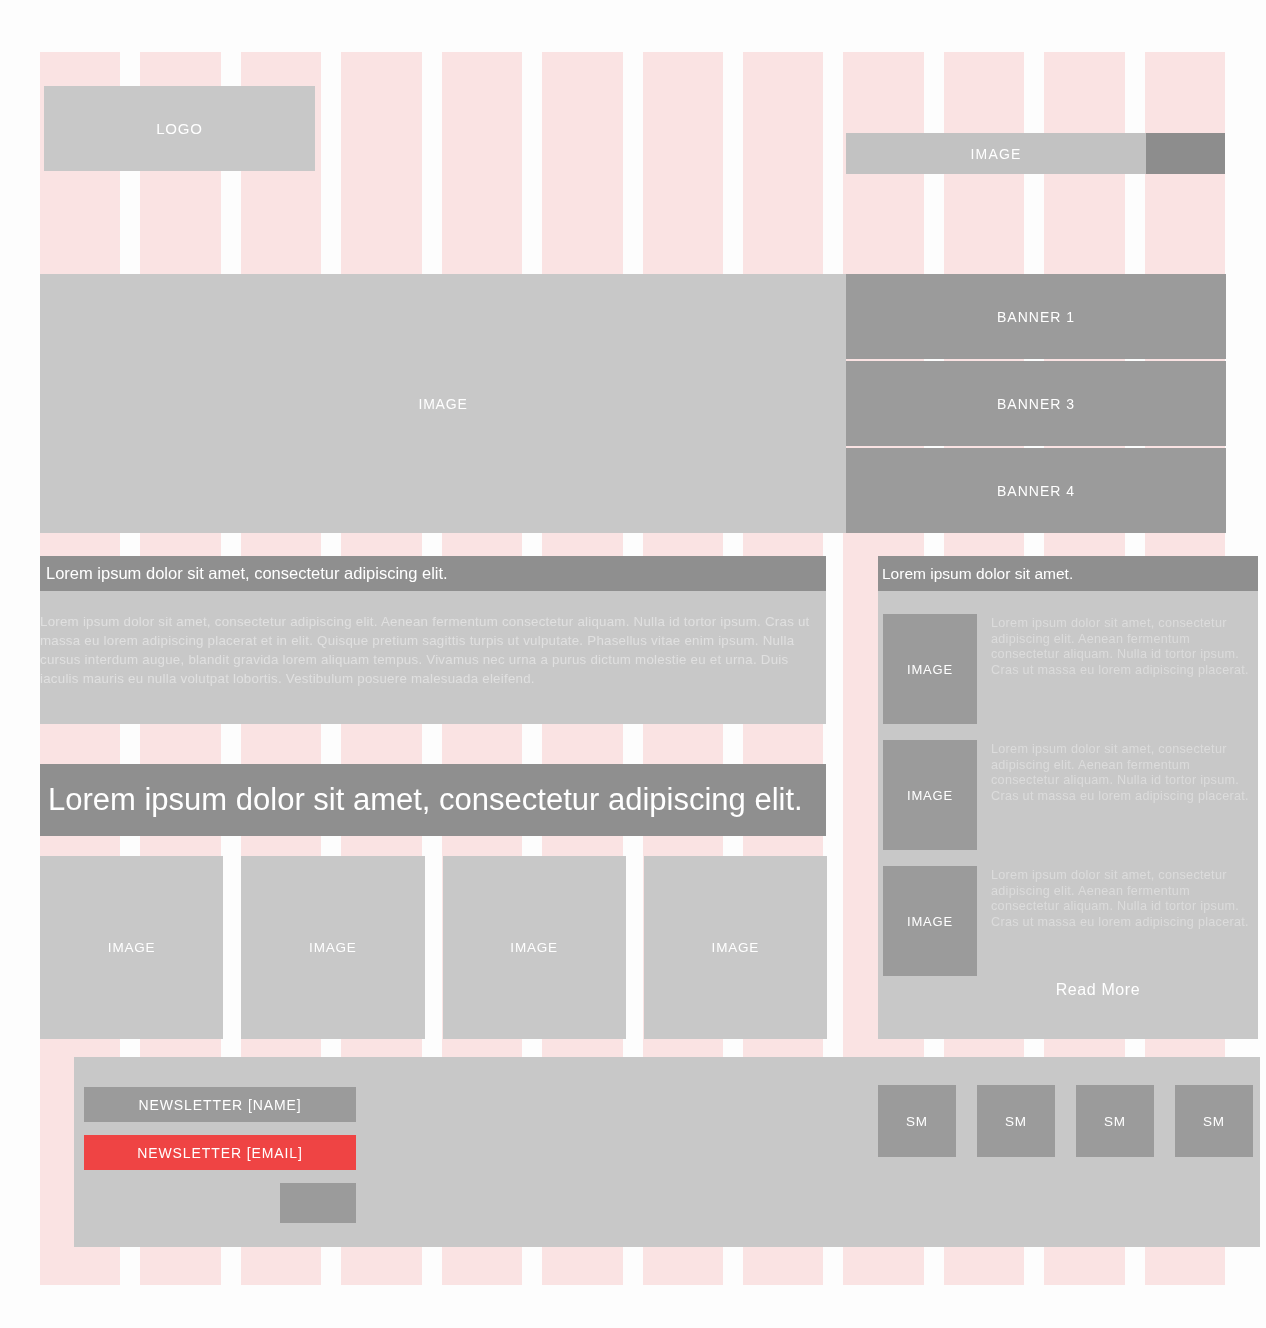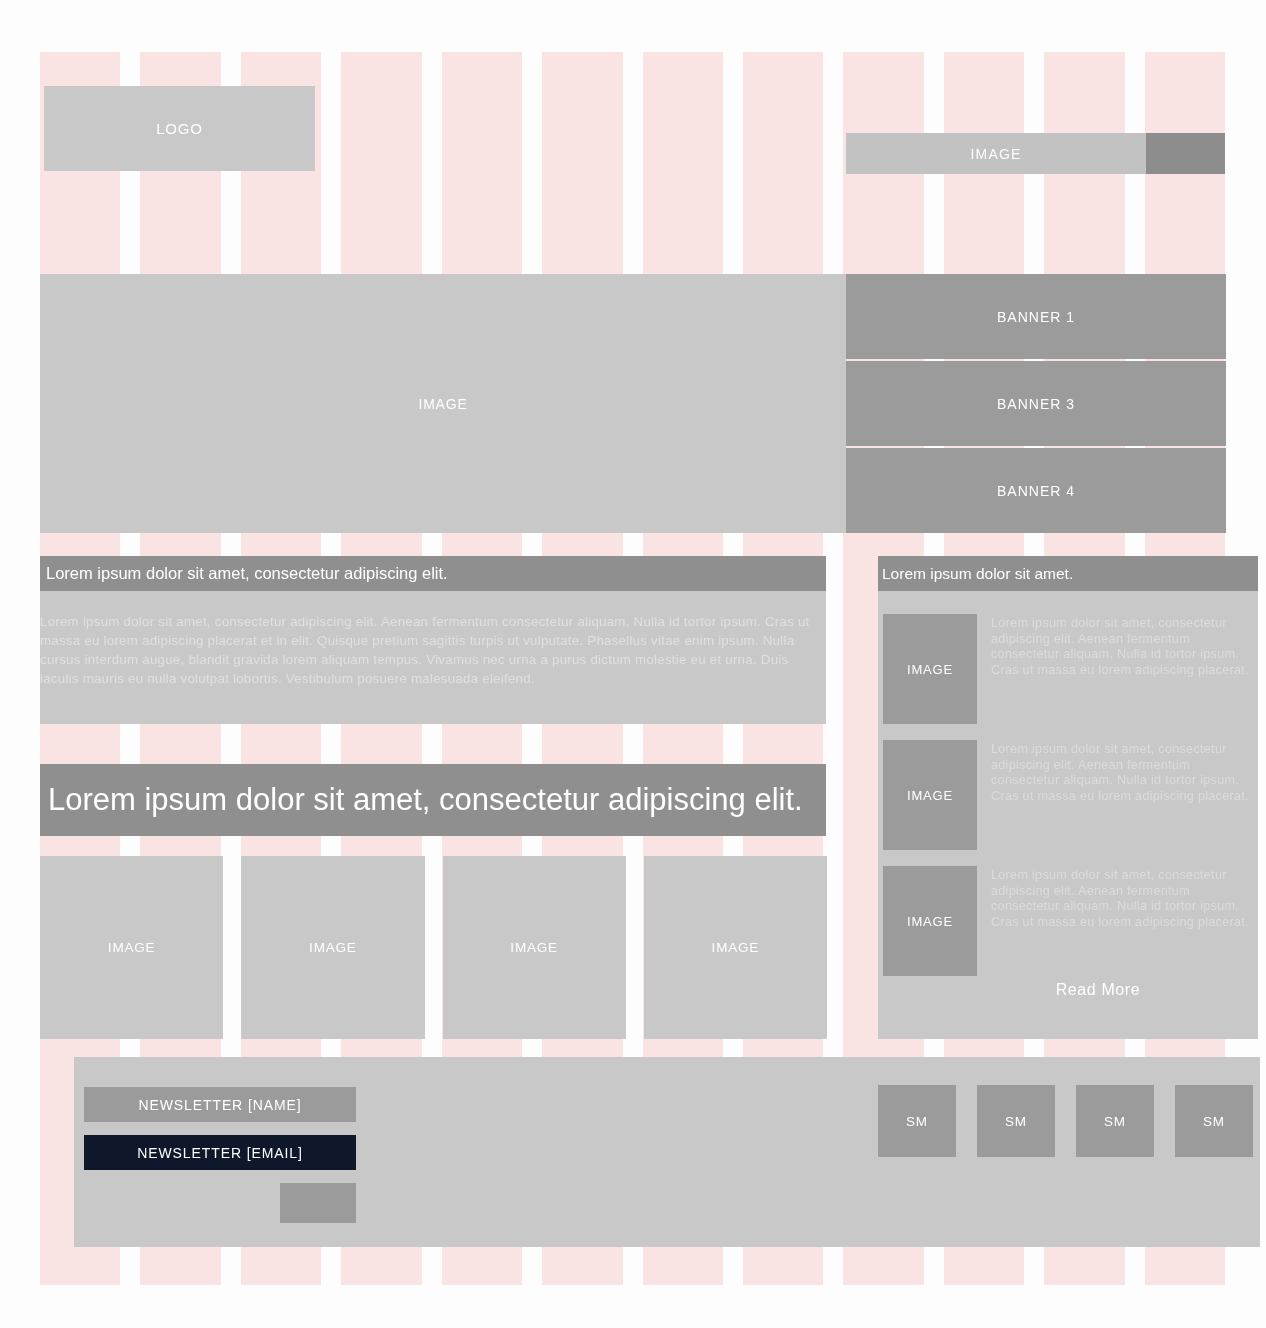--- a/index.html
+++ b/index.html
@@ -279,21 +279,21 @@
     align-items: center;
     justify-content: center;
     color: #ffffff;
     font-size: 14px;
     letter-spacing: 0.9px;
   }
   #news-email {
     position: absolute;
     left: 10px; top: 78px;
     width: 272px; height: 35px;
-    background: #0f172a;
+    background: #ef4444;
     display: flex;
     align-items: center;
     justify-content: center;
     color: #ffffff;
     font-size: 14px;
     letter-spacing: 0.9px;
   }
   #news-submit {
     position: absolute;
     left: 206px; top: 126px;

